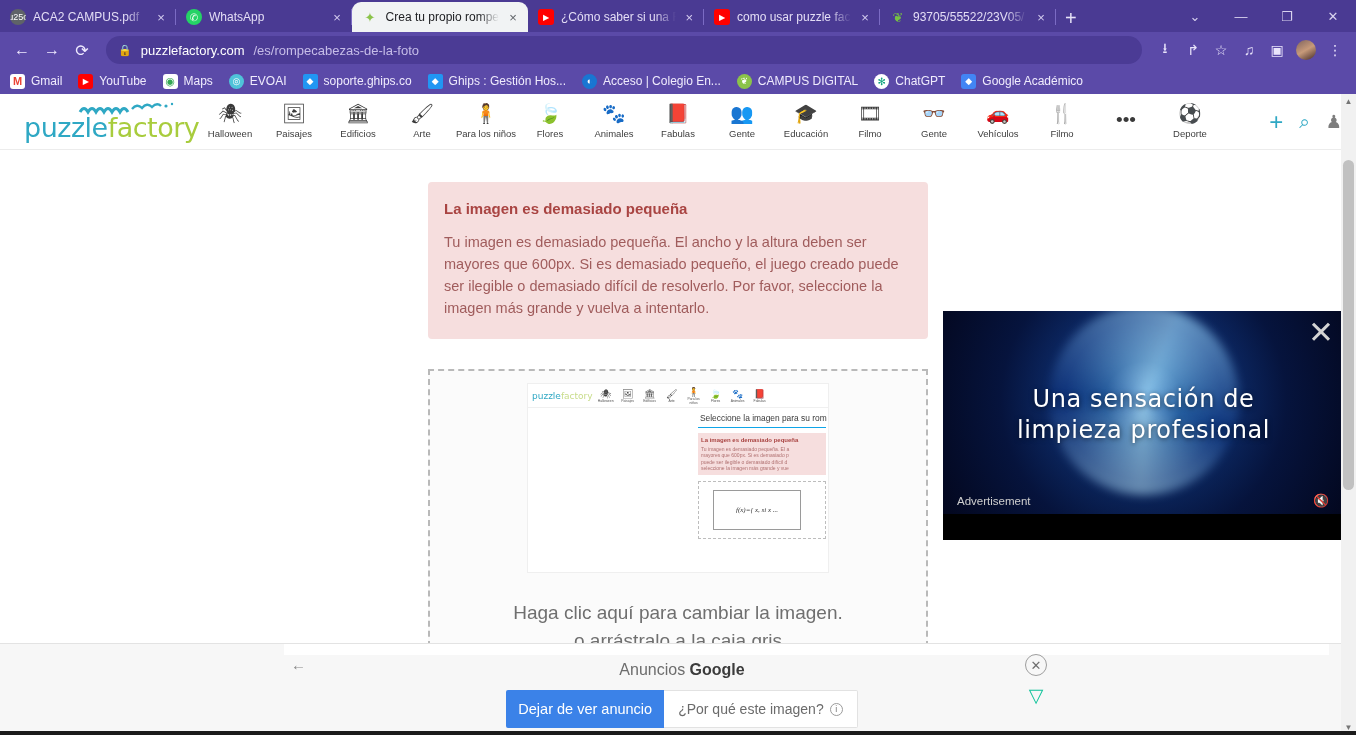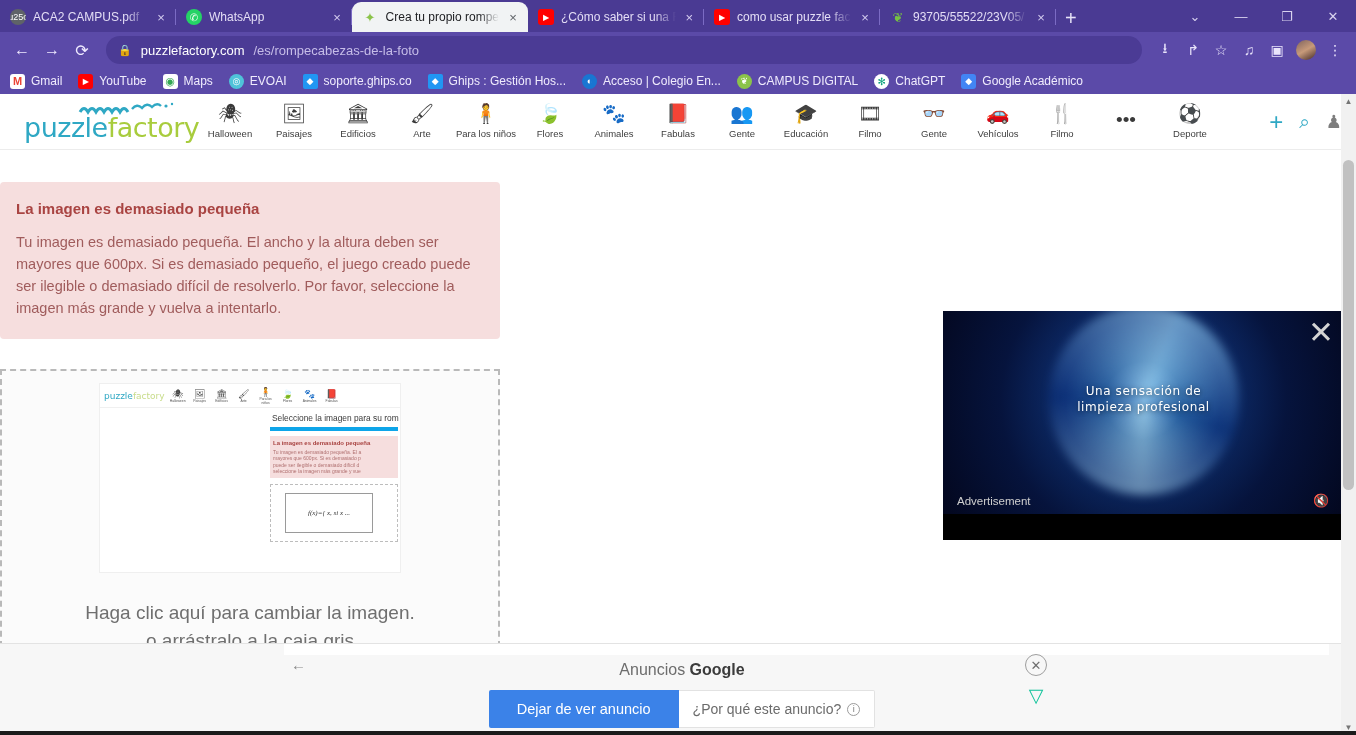--- a/index.html
+++ b/index.html
@@ -126,21 +126,21 @@
     width: 64px; display: flex; flex-direction: column; align-items: center;
     gap: 4px; color: #3b3b3b;
   }
   .pf-item .glyph { font-size: 19px; line-height: 20px; color: #3a3a3a; }
   .pf-item .lbl { font-size: 9.5px; color: #3d3d3d; white-space: nowrap; }
   .pf-right { display: flex; align-items: center; gap: 16px; padding-left: 6px; }
   .pf-plus { color: #2fa8c4; font-size: 24px; line-height: 1; }
   .pf-search { color: #2fa8c4; font-size: 19px; }
   .pf-user { color: #7d7d7d; font-size: 18px; }
 
-  .content { padding-top: 32px; display: flex; justify-content: flex-start; }
+  .content { padding-top: 32px; display: flex; justify-content: center; }
   .col { width: 500px; }
 
   .alert {
     background: #f6dede; border-radius: 4px; padding: 18px 16px 20px 16px;
   }
   .alert h3 {
     font-size: 15px; color: #a94442; margin-bottom: 14px; font-weight: bold;
   }
   .alert p { font-size: 14.5px; color: #a05c5c; line-height: 1.52; }
 
@@ -159,21 +159,21 @@
     height: 24px; display: flex; align-items: center; gap: 4px;
     padding-left: 4px; border-bottom: 1px solid #f0f0f0; background:#fff;
   }
   .t-logo { font-size: 9px; font-family:"DejaVu Sans",sans-serif; }
   .t-ico { width: 18px; text-align: center; font-size: 9px; color:#444; }
   .t-ico small { display:block; font-size:3.4px; color:#555; line-height:4px; }
   .t-body { display: flex; height: 166px; }
   .t-left { width: 172px; background: #ffffff; }
   .t-right { width: 130px; background:#fff; padding-right:2px; }
   .t-head { font-size: 8.4px; color: #3a3a3a; padding: 5px 0 4px 2px;
-            border-bottom: 4px solid #0ea5e9; white-space: nowrap; }
+            border-bottom: 1px solid #0ea5e9; white-space: nowrap; }
   .t-alert { background:#f6dede; margin-top:5px; padding:4px 3px; }
   .t-alert b { display:block; font-size:6px; color:#a94442; margin-bottom:3px; }
   .t-alert span { display:block; font-size:5px; color:#b07070; line-height:6.2px;
                   white-space: nowrap; overflow: hidden; }
   .t-drop { border:1px dashed #bdbdbd; margin-top:6px; height:58px;
             display:flex; align-items:center; padding-left:14px; }
   .t-formula { border:1px solid #9a9a9a; width:88px; height:40px;
                background:#fff; display:flex; align-items:center;
                justify-content:center; font-family:"Liberation Serif",serif;
                font-size:7px; color:#333; font-style: italic; }
@@ -201,21 +201,21 @@
   .va-swirl {
     position:absolute; left:50%; top:44%; transform:translate(-50%,-50%);
     width: 190px; height: 190px; border-radius: 50%;
     background:
       conic-gradient(from 20deg, rgba(160,220,255,.75), rgba(20,90,200,.25) 25%,
       rgba(190,235,255,.6) 45%, rgba(10,60,160,.3) 70%, rgba(170,225,255,.7));
     filter: blur(5px); opacity: .85;
   }
   .va-text {
     position: absolute; left: 0; right: 0; top: 36%;
-    text-align: center; color: #ffffff; font-size: 12px;
+    text-align: center; color: #ffffff; font-size: 24px;
     line-height: 1.3; font-family: "DejaVu Sans", sans-serif;
     letter-spacing: .6px; text-shadow: 0 1px 5px rgba(0,0,0,.6);
   }
   .va-close {
     position: absolute; right: 10px; top: 6px; color: #d4d4d4;
     font-size: 31px; line-height: 1; font-weight: 300;
   }
   .va-foot {
     position:absolute; left:0; right:0; bottom: 6px;
     display:flex; align-items:center; justify-content:space-between;
@@ -229,21 +229,21 @@
     background: #f7f7f7; border-top: 1px solid #e3e3e3; z-index: 20;
   }
   .ba-inner { position: relative; width: 100%; height: 100%; }
   .ba-back { position: absolute; left: 291px; top: 12px; color: #8a8a8a; font-size: 15px; }
   .ba-center { position: absolute; left: 8px; right: 0; top: 17px; text-align: center; }
   .ba-title { font-size: 16px; color: #6d6d6d; }
   .ba-title b { color: #3c3c3c; font-weight: bold; }
   .ba-btns { margin-top: 11px; display: inline-flex; align-items: stretch; }
   .ba-primary {
     background: #3b82e8; color: #fff; font-size: 14.5px;
-    padding: 10px 28px; border: none; border-radius: 2px 0 0 2px;
+    padding: 10px 12px; border: none; border-radius: 2px 0 0 2px;
   }
   .ba-secondary {
     background: #ffffff; color: #6b6b6b; font-size: 14px;
     padding: 10px 14px; border: 1px solid #e2e2e2; border-left: none;
     display: flex; align-items: center; gap: 6px; border-radius: 0 2px 2px 0;
   }
   .ba-info { width: 13px; height: 13px; border: 1px solid #9b9b9b;
              border-radius: 50%; font-size: 9px; display: inline-flex;
              align-items: center; justify-content: center; color: #7a7a7a; }
   .ba-right { position: absolute; right: 309px; top: 10px; text-align: center; }
@@ -529,21 +529,21 @@
 
   <div class="bottom-ad">
     <div class="ba-inner">
       <div class="ba-white-strip"></div>
       <div class="ba-back">←</div>
       <div class="ba-center">
         <div class="ba-title"><span>Anuncios </span><b>Google</b></div>
         <div class="ba-btns">
           <button class="ba-primary">Dejar de ver anuncio</button>
           <button class="ba-secondary">
-            <span>¿Por qué este anuncio?</span>
+            <span>¿Por qué este imagen?</span>
             <span class="ba-info">i</span>
           </button>
         </div>
       </div>
       <div class="ba-right">
         <div class="ba-x">✕</div>
         <div class="ba-fm">▽</div>
       </div>
     </div>
   </div>

